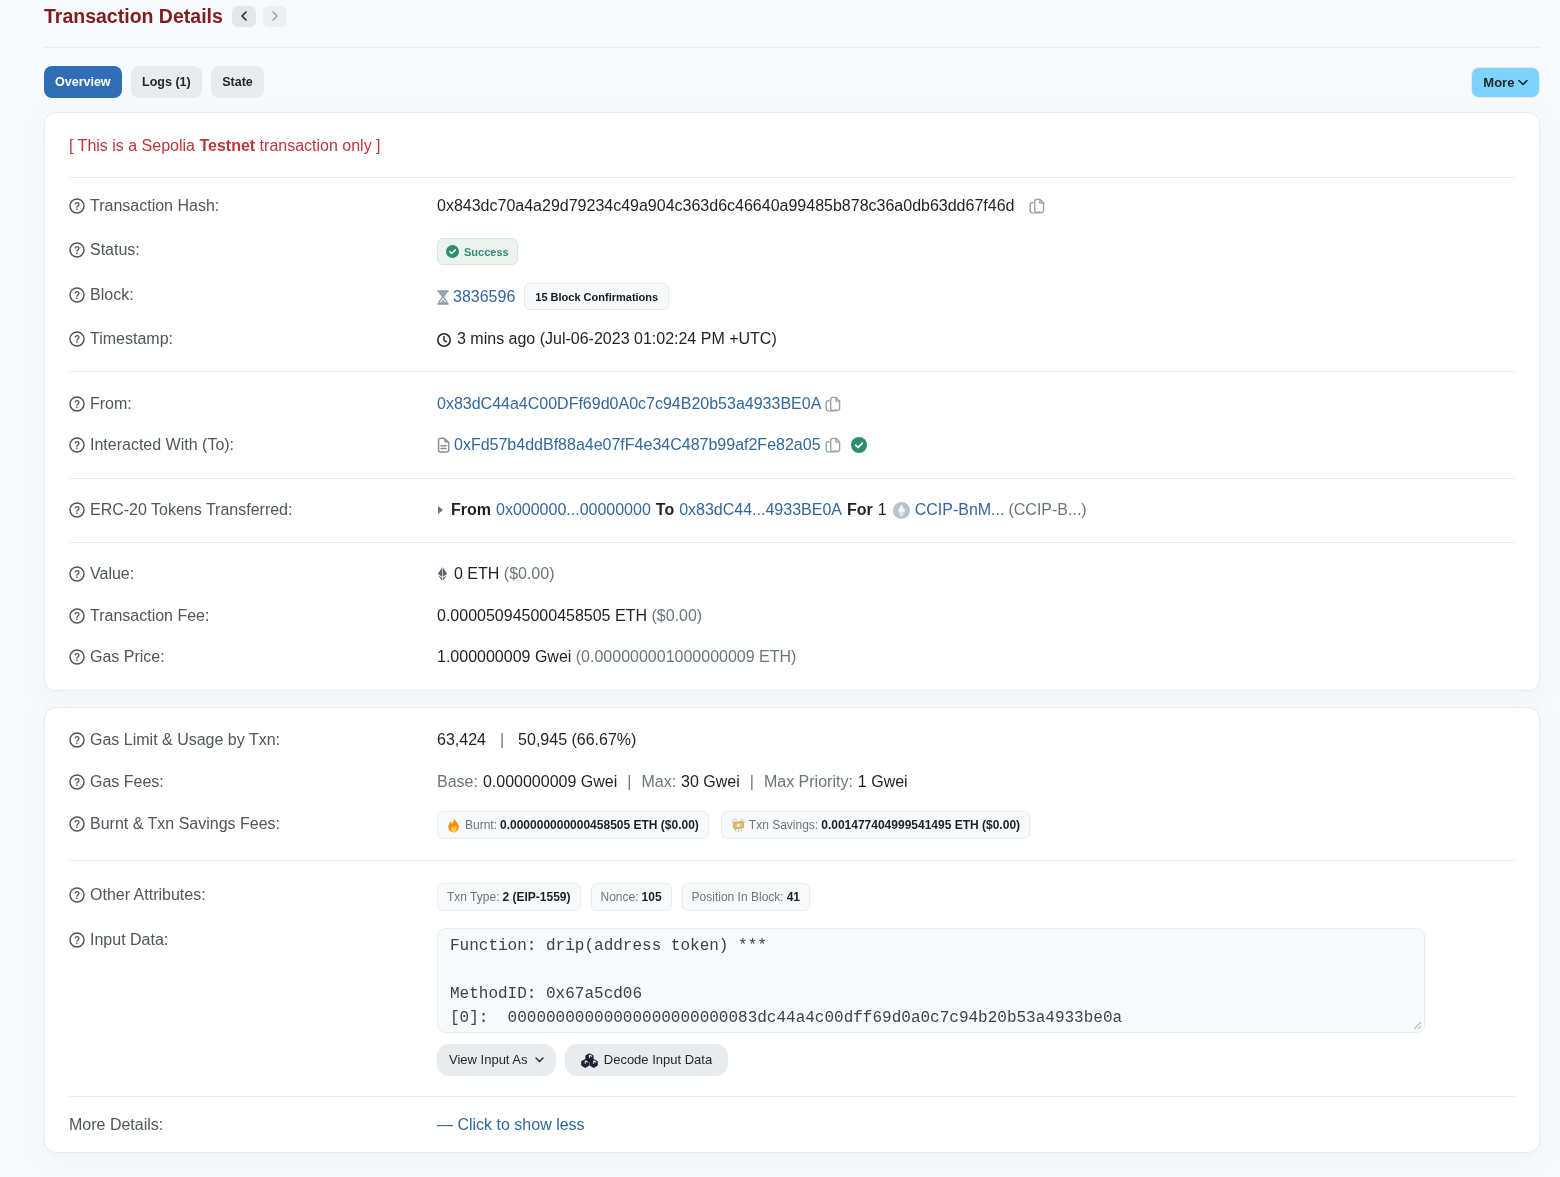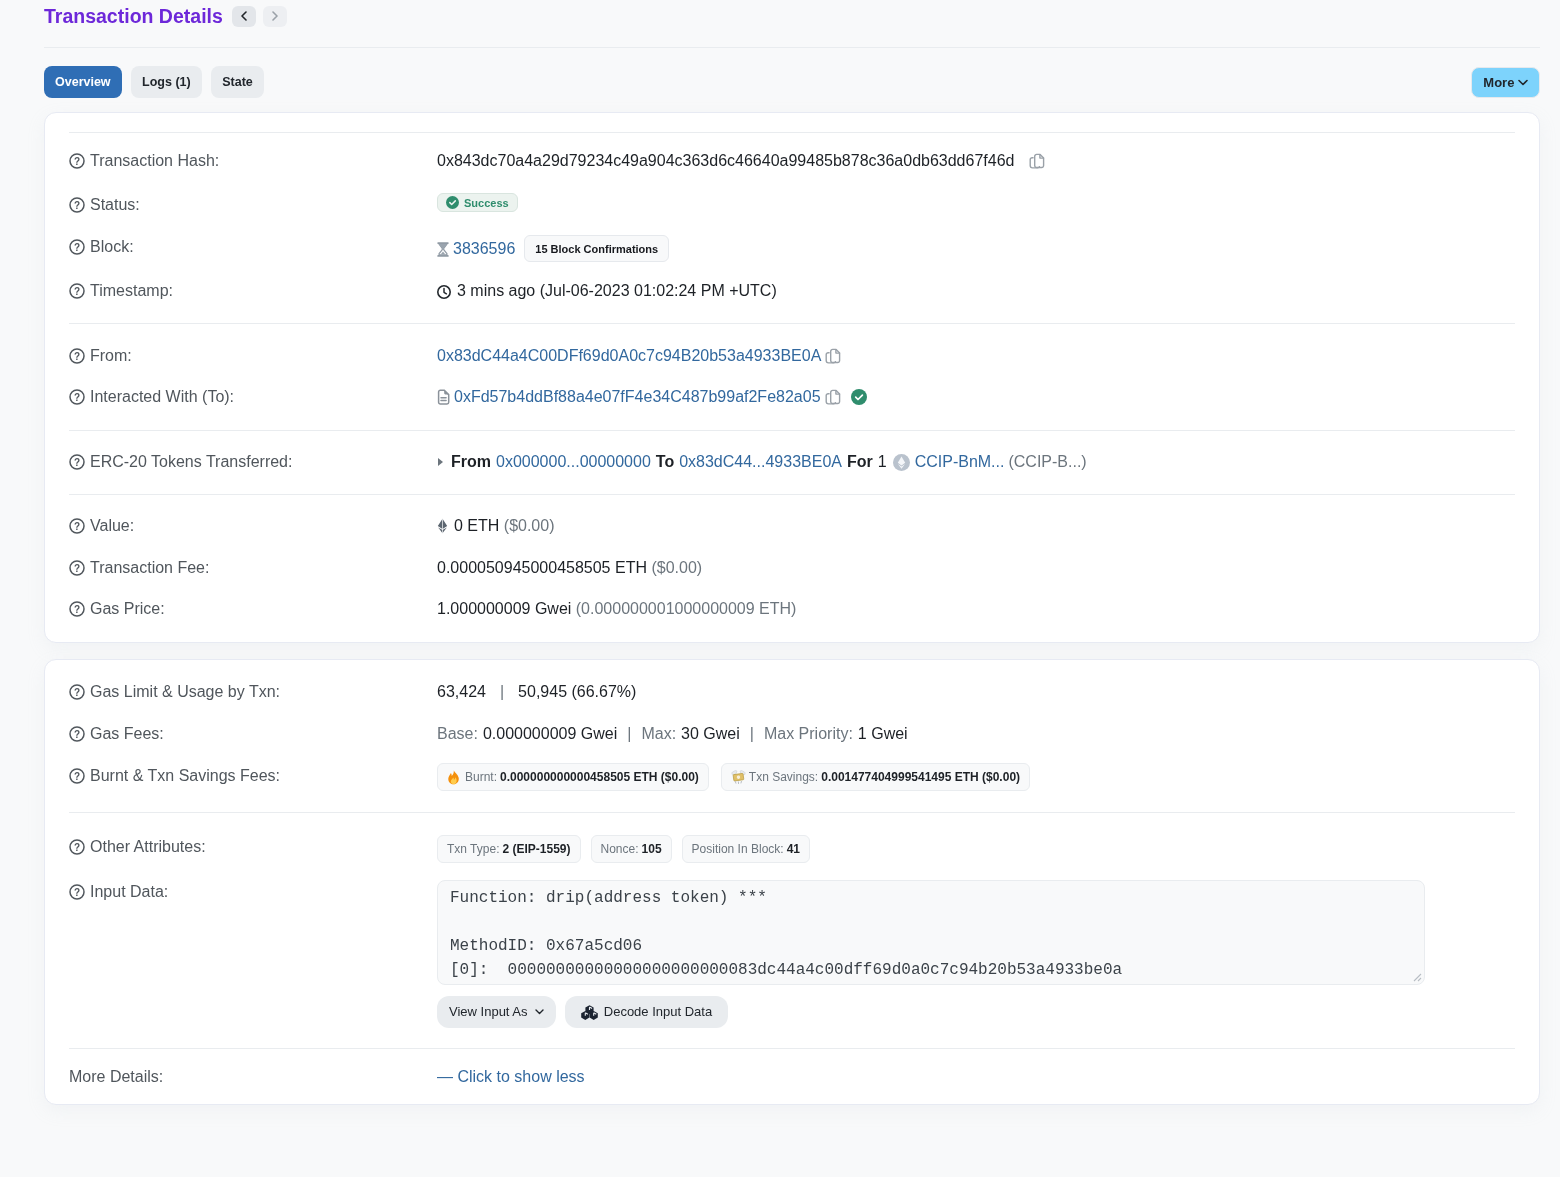--- a/index.html
+++ b/index.html
@@ -1,39 +1,39 @@
 <!DOCTYPE html>
 <html><head>
 <meta charset="utf-8">
 <style>
 * { box-sizing: border-box; margin:0; padding:0; }
 html,body { width:1560px; height:1177px; overflow:hidden; }
 body { background:#f8f9fa; font-family:"Liberation Sans", sans-serif; font-size:16px; color:#1d2126; }
 .wrap { margin-left:44px; width:1496px; }
 .hdr { display:flex; align-items:center; height:32px; }
-h1 { font-size:19.5px; font-weight:bold; color:#6d28d9; letter-spacing:0; }
+h1 { font-size:19.5px; font-weight:bold; color:#7f1d1d; letter-spacing:0; }
 .navbtn { width:24px; height:21px; border-radius:6px; display:inline-flex; align-items:center; justify-content:center; margin-left:7px; }
 .navbtn.prev { background:#e3e6ea; margin-left:9px; }
 .navbtn.next { background:#edeff2; }
 .hr-top { border:0; border-top:1px solid #e9ecef; margin-top:15px; }
 .tabs { display:flex; align-items:center; margin-top:18px; height:32px; }
 .pill { height:32px; border-radius:8px; display:inline-flex; align-items:center; padding:0 11px; font-size:12.5px; font-weight:bold; color:#21262c; background:#e9ecef; margin-right:9.5px; }
 .pill.active { background:#2f6eb5; color:#fff; }
 .morebtn { margin-left:auto; height:31px; background:#7dd3fc; border:1px solid #e6e9ed; border-radius:8px; display:inline-flex; align-items:center; padding:0 11px; font-size:13px; font-weight:bold; color:#21262c; }
 .card { background:#fff; border:1px solid #e7eaf3; border-radius:12px; box-shadow:0 6px 18px rgba(189,197,209,.12); padding:0 24px; }
 .card1 { margin-top:14px; }
 .card2 { margin-top:16px; }
 .row { display:flex; align-items:flex-start; line-height:24px; }
 .lbl { width:368px; flex:none; color:#50565c; display:flex; }
 .val { flex:1; display:flex; align-items:center; flex-wrap:nowrap; }
 .qi { width:16px; height:16px; flex:none; margin-right:5px; position:relative; top:4px; }
 .muted { color:#6c757d; }
 .link { color:#32689e; text-decoration:none; }
 hr.div { border:0; border-top:1px solid #e9ecef; }
-.badge-success { height:19px; border-radius:6px; background:#ecf3ef; border:1px solid #d9e5df; display:inline-flex; align-items:center; padding:0 8px; color:#2f8d6d; font-weight:bold; font-size:11px; }
+.badge-success { height:27px; border-radius:6px; background:#ecf3ef; border:1px solid #d9e5df; display:inline-flex; align-items:center; padding:0 8px; color:#2f8d6d; font-weight:bold; font-size:11px; }
 .btn-conf { height:27px; border-radius:6px; background:#f8f9fa; border:1px solid #e6e9ed; display:inline-flex; align-items:center; padding:0 10px; font-weight:bold; font-size:11px; color:#16181d; margin-left:9px; }
 .pillbadge { height:28px; border-radius:6px; background:#f8f9fa; border:1px solid #e9ecef; display:inline-flex; align-items:center; padding:0 9px; font-size:12px; }
 .pillbadge b { font-size:12px; }
 .inputdata { width:988px; background:#f8f9fa; border:1px solid #e9ecef; border-radius:8px; font-family:"Liberation Mono", monospace; font-size:16px; color:#3b4249; padding:5px 12px 2px; line-height:24px; position:relative; }
 .gbtn { height:32px; border-radius:12px; background:#e9ecef; display:inline-flex; align-items:center; padding:0 12px; font-size:13px; color:#21262c; }
 svg { display:block; }
 </style>
 </head>
 <body>
 <div class="wrap">
@@ -54,20 +54,23 @@
   <div class="tabs">
     <span class="pill active">Overview</span>
     <span class="pill">Logs (1)</span>
     <span class="pill">State</span>
     <span class="morebtn">More&nbsp;<svg width="10" height="7" viewBox="0 0 10 7">
           <path d="M1 1.5 L5 5.5 L9 1.5" stroke="#21262c" stroke-width="1.6" fill="none" stroke-linecap="round" stroke-linejoin="round"></path>
         </svg></span>
   </div>
 
   <div class="card card1">
+    <div class="row" style="margin-top:21px; color:#c2343a;">
+        <span>[ This is a Sepolia <b>Testnet</b> transaction only ]</span>
+      </div>
     <hr class="div" style="margin-top:19px;">
     <div class="row" style="margin-top:16px;" id="r-hash">
       <div class="lbl">
           <span class="qi">
             <svg width="16" height="16" viewBox="0 0 16 16">
               <circle cx="8" cy="8" r="7" fill="none" stroke="#51575d" stroke-width="1.5"></circle>
               <text x="8" y="11.6" text-anchor="middle" font-size="10" font-weight="bold" fill="#51575d" font-family="Liberation Sans">?</text>
             </svg>
           </span>
           <span>Transaction Hash:</span>

